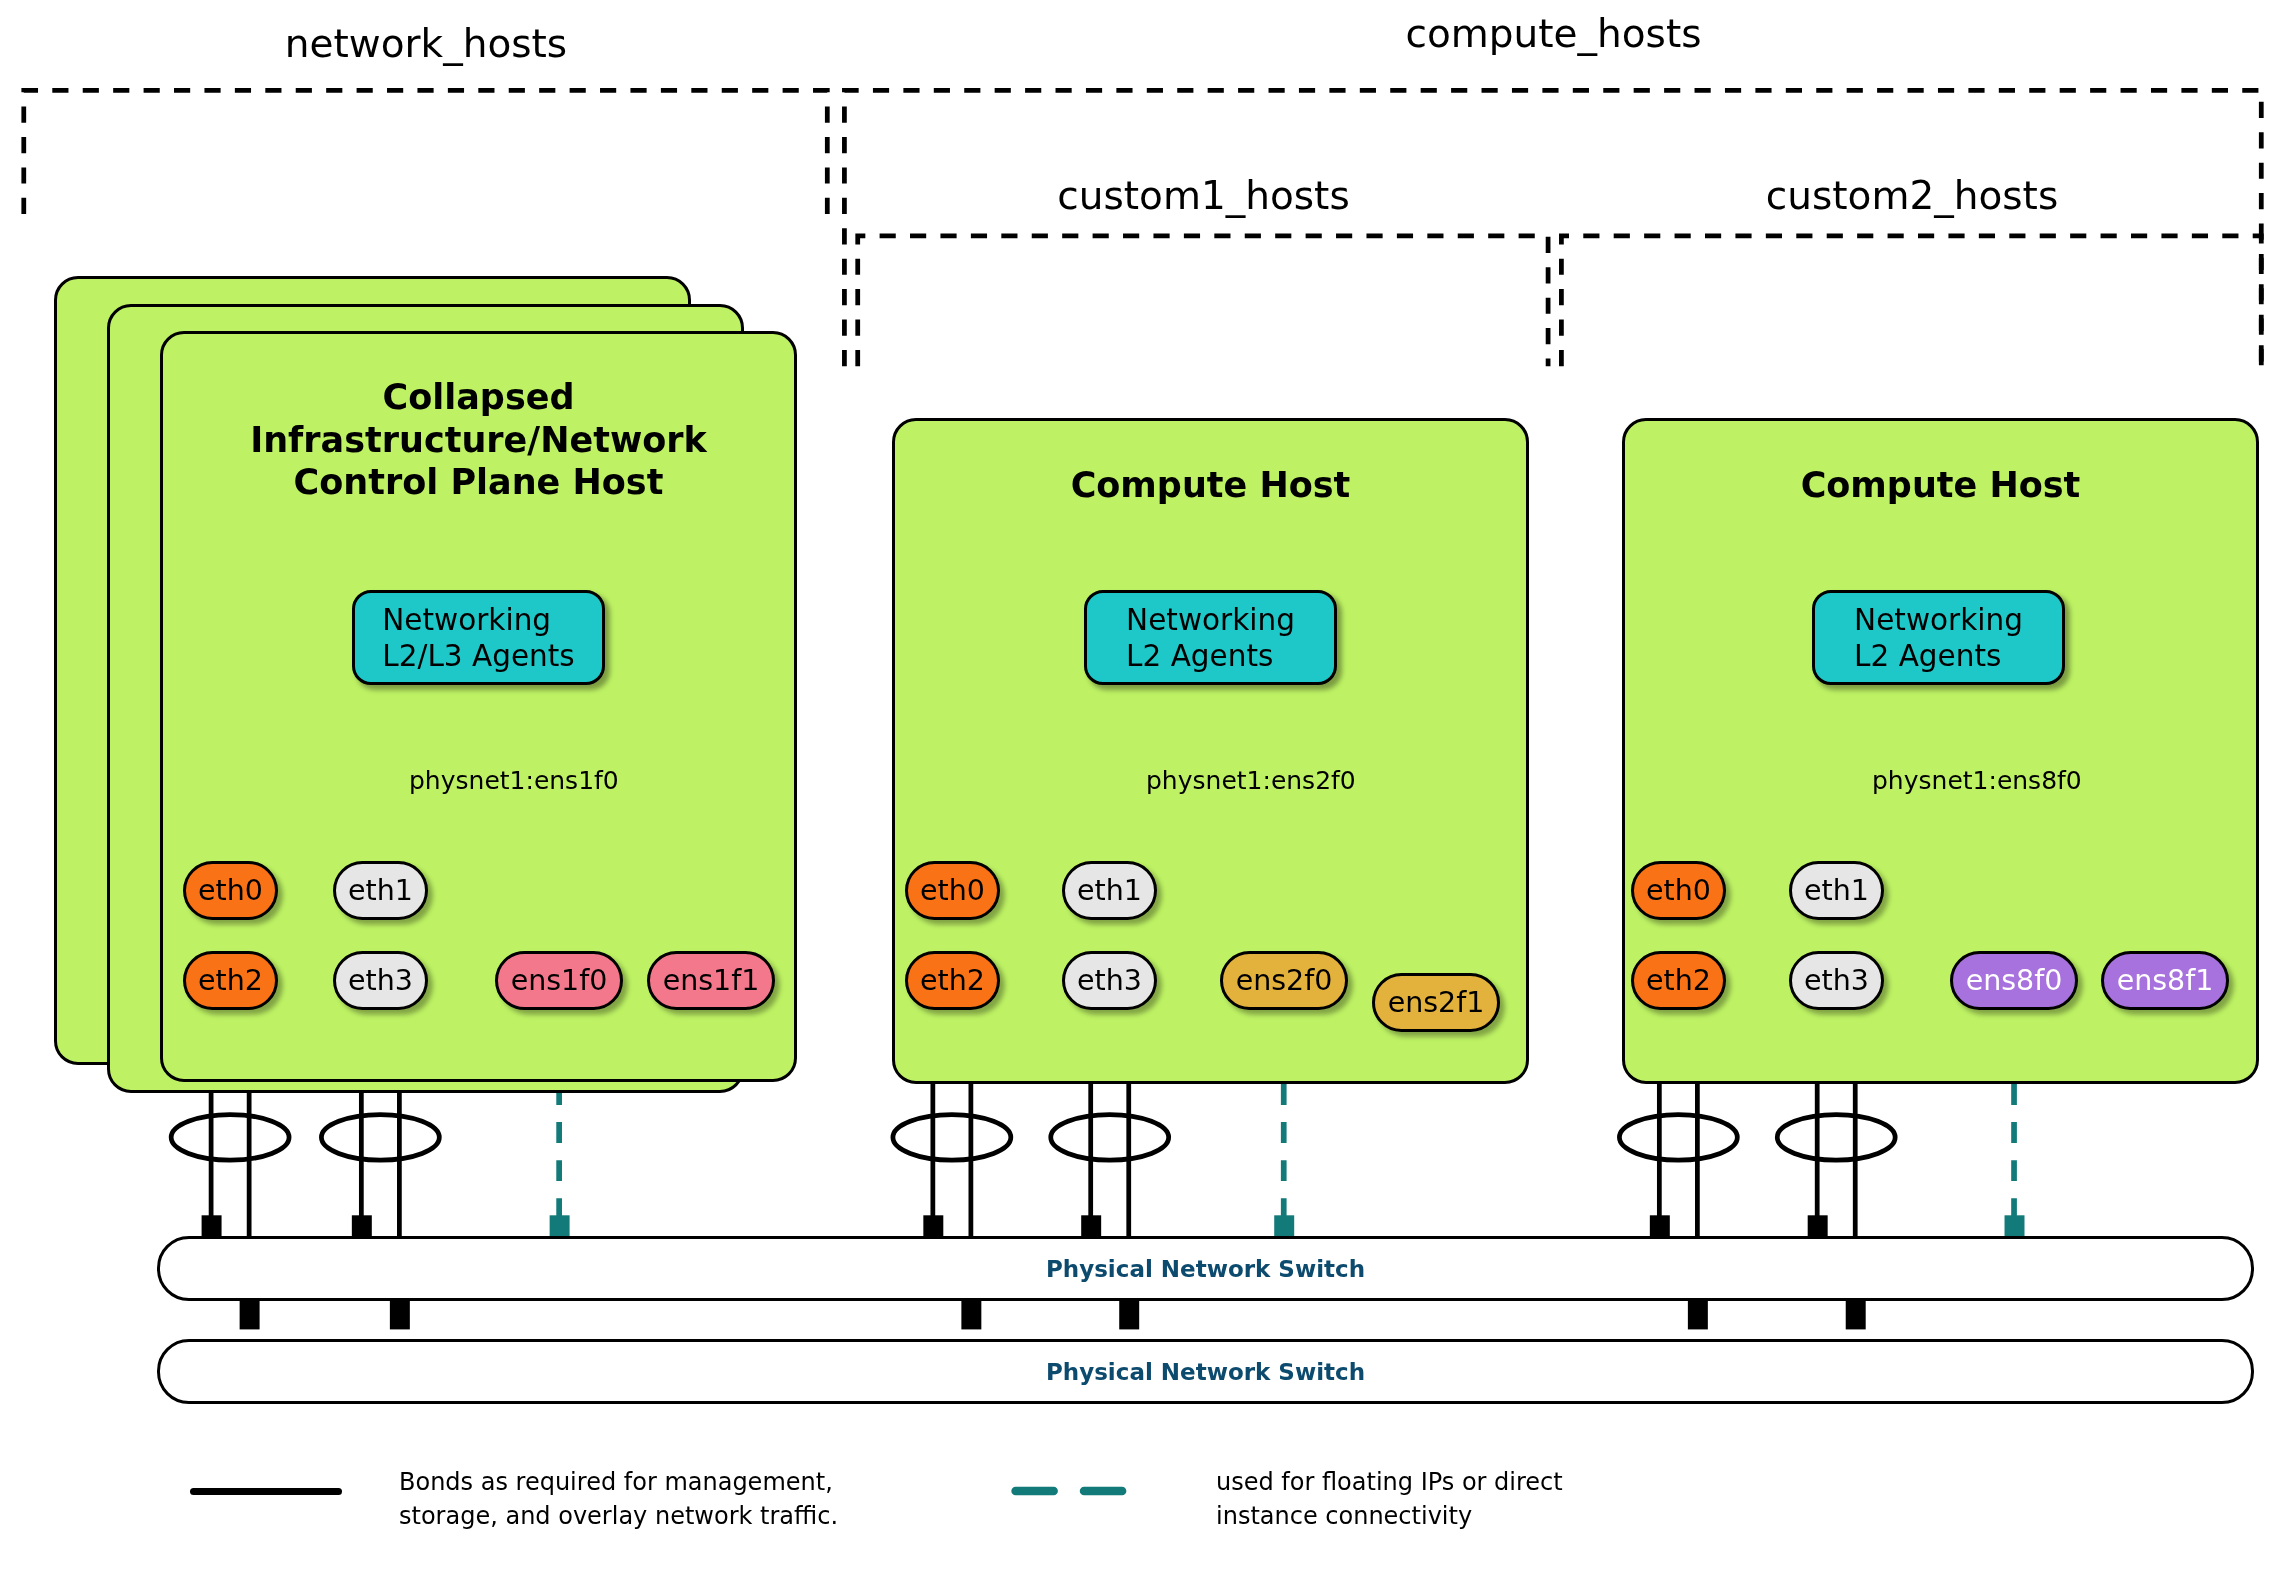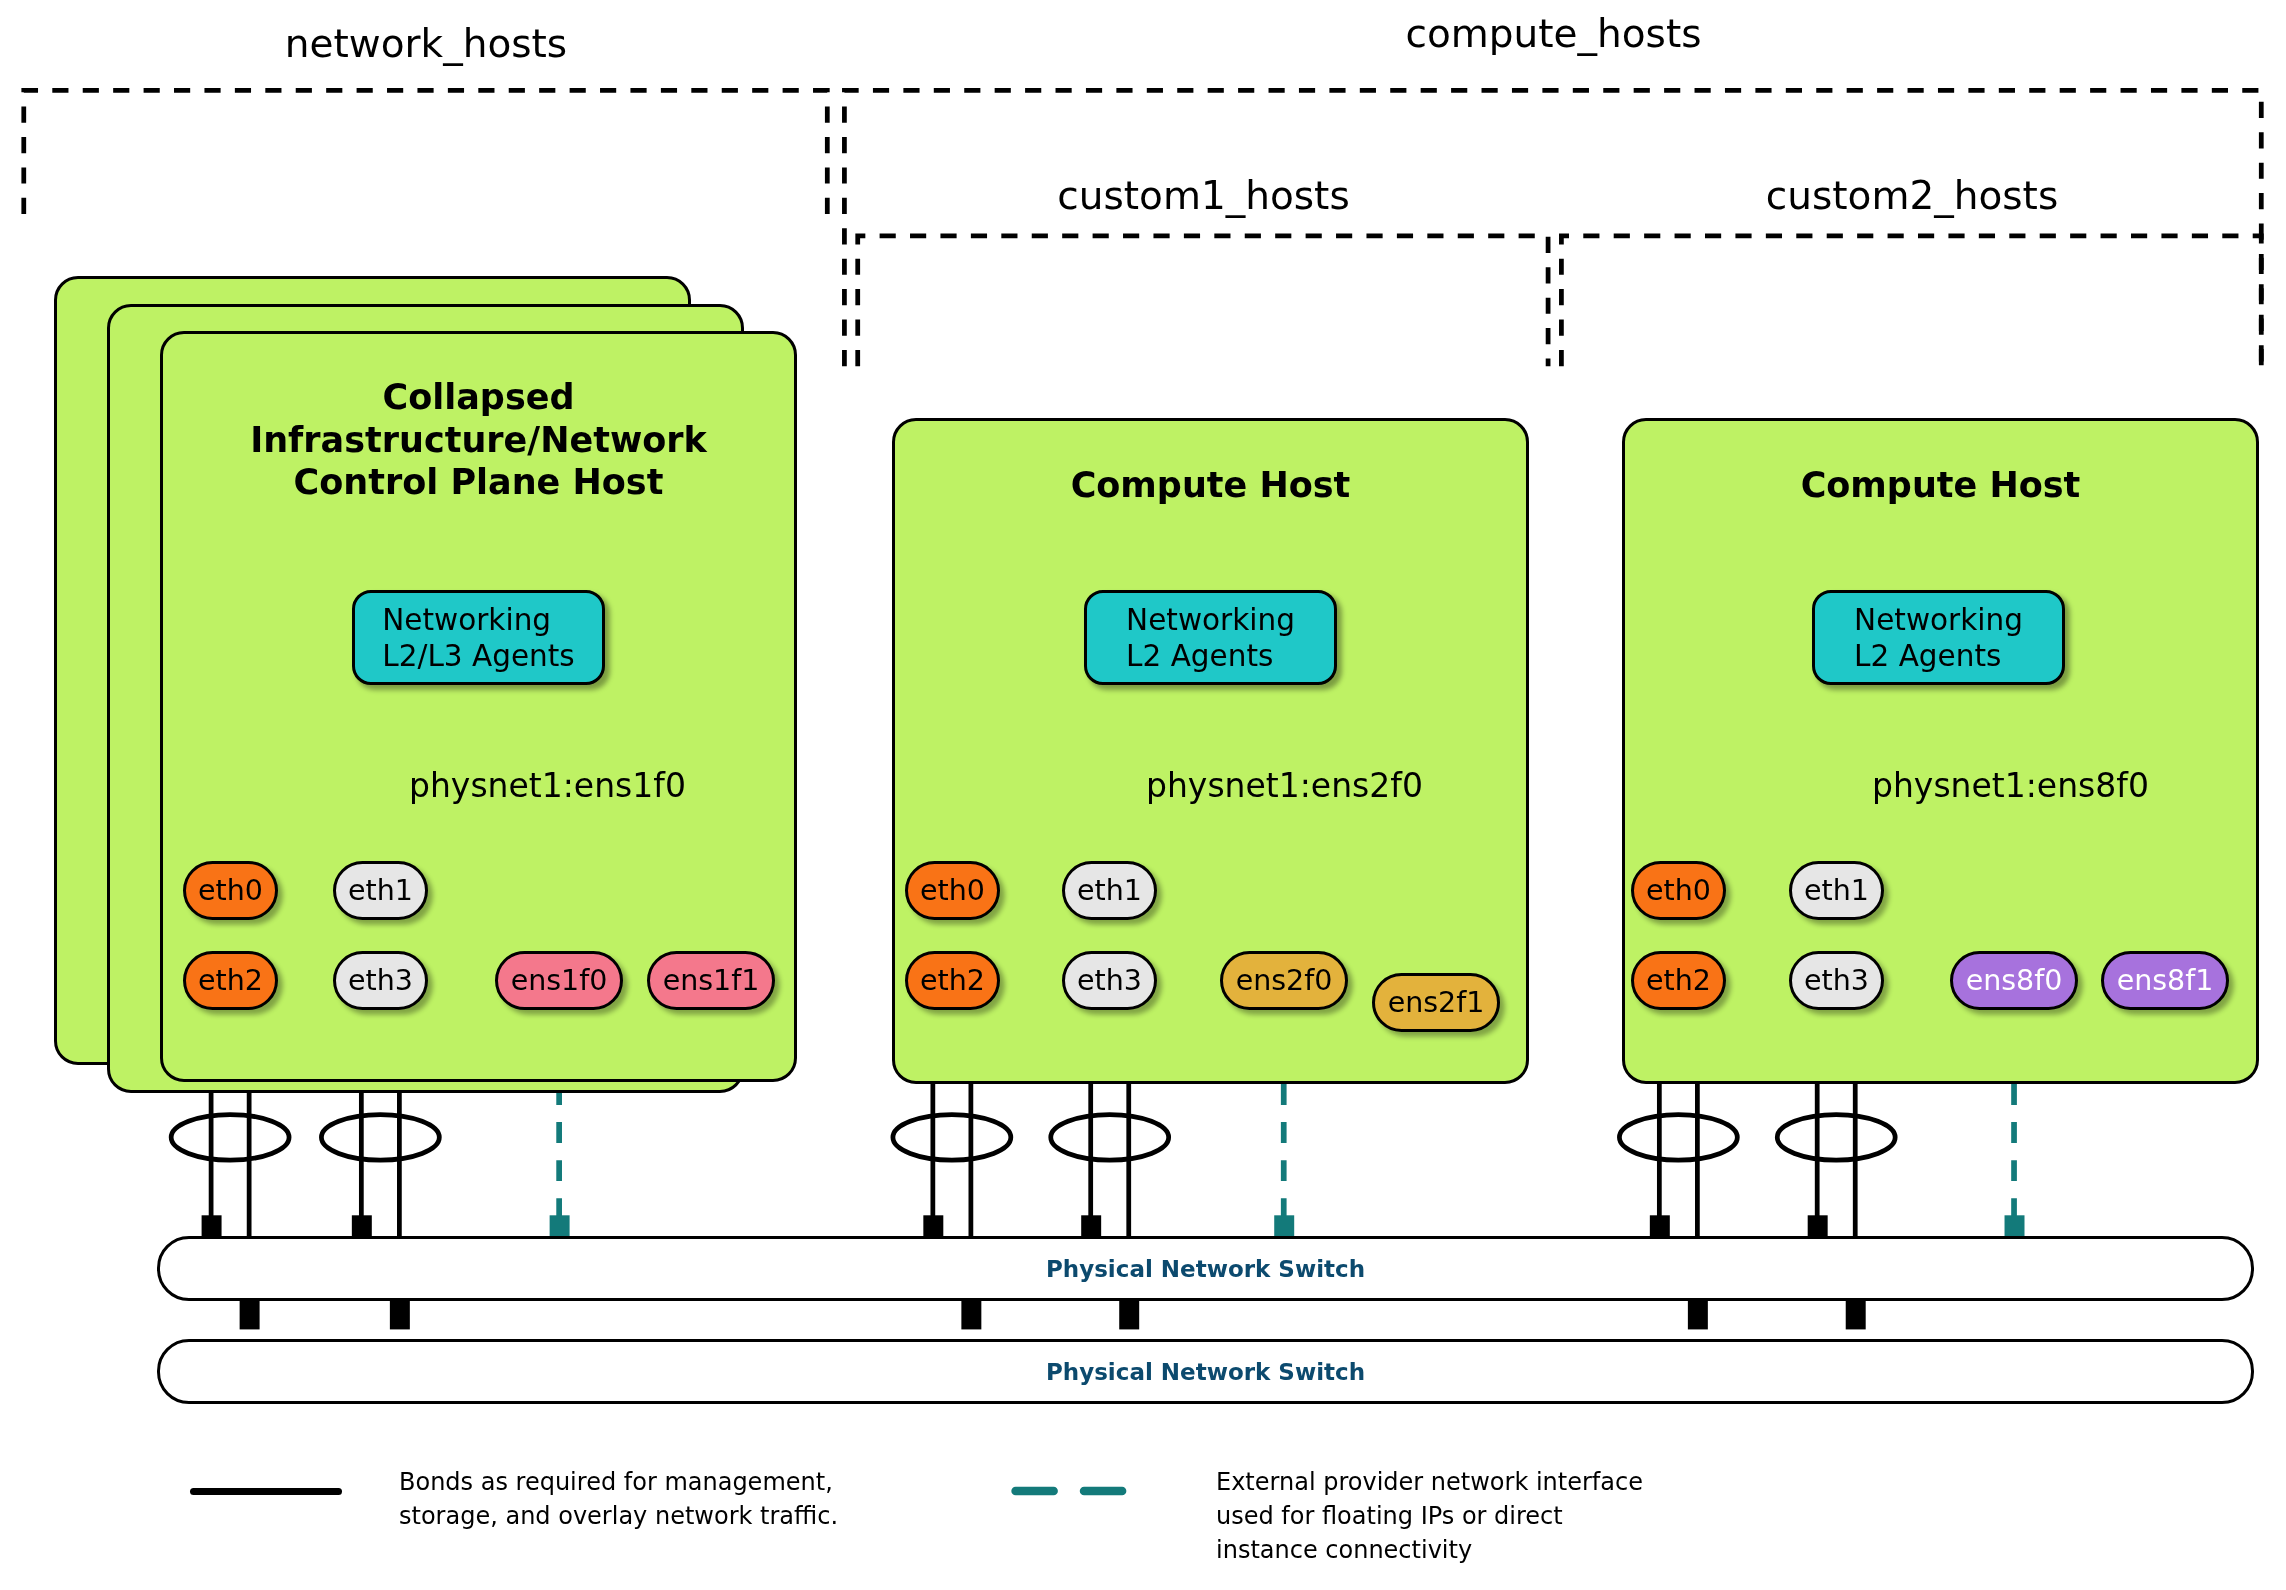--- a/index.html
+++ b/index.html
@@ -20,21 +20,21 @@
               font-weight:bold;font-size:35px;line-height:43px;color:#000;}
 
   
   .agent-box{position:absolute;background:#1fc8c8;border:3.8px solid #000;
              border-radius:19px;box-sizing:border-box;display:flex;
              align-items:center;justify-content:center;text-align:left;
              font-size:29.5px;line-height:36px;color:#000;
              box-shadow:4.8px 4.8px 4.8px rgba(0,0,0,.35);}
 
   
-  .physnet-label{position:absolute;font-size:33px;color:#000;white-space:nowrap;}
+  .physnet-label{position:absolute;font-size:25px;color:#000;white-space:nowrap;}
 
   
   .nic{position:absolute;height:59px;width:95px;border:3.8px solid #000;
        border-radius:32px;box-sizing:border-box;display:flex;align-items:center;
        justify-content:center;font-size:28.5px;color:#000;
        box-shadow:4.8px 4.8px 4.8px rgba(0,0,0,.32);}
   .nic.dark{background:#f97316;}
   .nic.light{background:#e6e6e6;}
   .nic.pink{background:#f4788c;}
   .nic.gold{background:#e3b23c;}
@@ -221,19 +221,18 @@
 
   <div class="switch" style="left:157px;top:1236px;width:2097px;height:65px;z-index:4;">Physical Network Switch</div>
   <div class="switch" style="left:157px;top:1339px;width:2097px;height:65px;z-index:4;">Physical Network Switch</div>
 
   <div class="legend-solid" style="left:190px;top:1488px;width:152px;"></div>
   <div class="legend-text" style="left:399px;top:1465px;width:476px;">
     <div>Bonds as required for management,</div>
     <div>storage, and overlay network traffic.</div>
   </div>
   <div class="legend-text" style="left:1216px;top:1465px;width:533px;">
-    <div>External provider network interface</div>
     <div>used for floating IPs or direct</div>
     <div>instance connectivity</div>
   </div>
 
 </div>
 
 
 </body></html>

